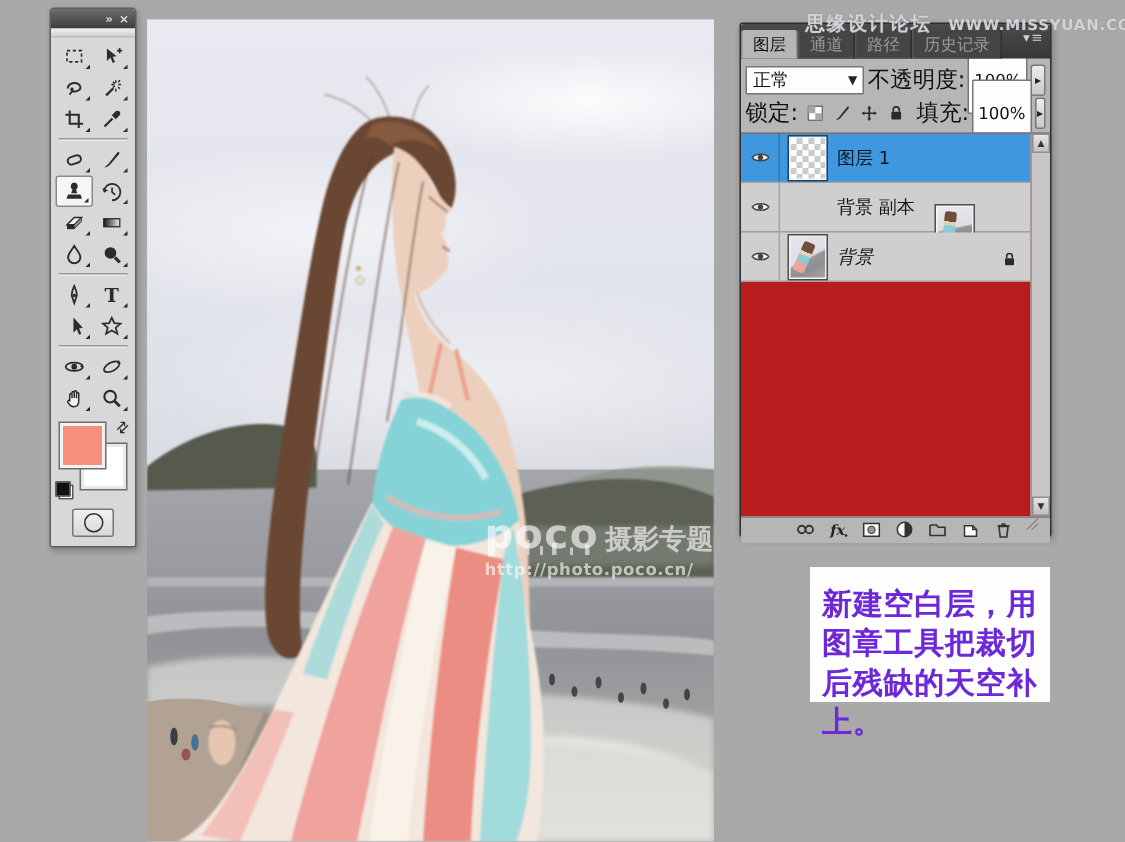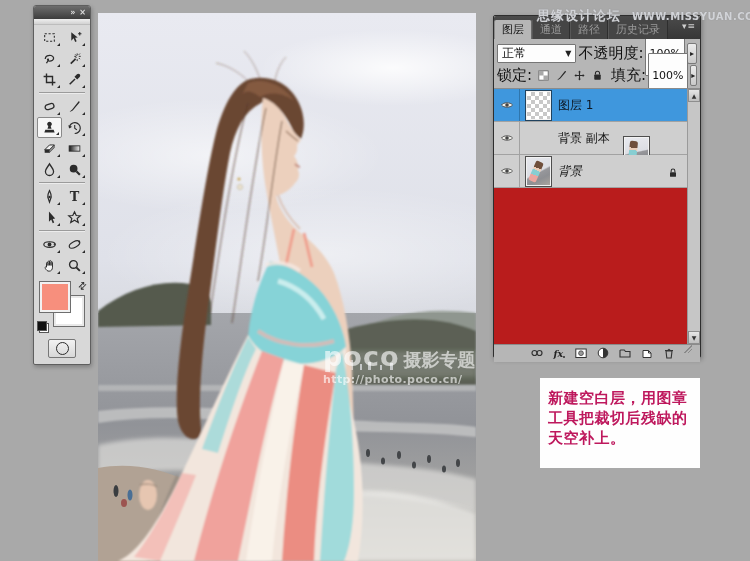--- a/index.html
+++ b/index.html
@@ -106,21 +106,21 @@
     font-size:6px;color:#333;}
   .sb-up{top:0;}
   .sb-down{bottom:0;}
   .pfoot{height:17px;display:flex;align-items:flex-start;justify-content:flex-end;gap:7px;padding:0 8px;background:#b6b6b6;}
   .foot-ic{width:15px;height:15px;display:flex;align-items:center;justify-content:center;}
   .grip{width:8px;height:8px;margin-left:1px;
     background:linear-gradient(135deg,transparent 50%,#8a8a8a 50%,#8a8a8a 58%,transparent 58%,transparent 70%,#8a8a8a 70%,#8a8a8a 78%,transparent 78%);}
 
   
   .note{position:absolute;left:540px;top:378px;width:160px;height:90px;background:#fefefe;box-sizing:border-box;padding:11px 6px 0 8px;}
-  .note p{margin:0;font-size:15px;line-height:1.32;letter-spacing:.5px;color:#be185d;font-weight:bold;}
+  .note p{margin:0;font-size:20px;line-height:1.32;letter-spacing:.5px;color:#6d28d9;font-weight:bold;}
 </style>
 </head>
 <body>
 
 <div class="site-mark">
   <span class="cn">思缘设计论坛</span>
   <span class="url">WWW.MISSYUAN.COM</span>
 </div>
 
 <div class="toolbox">

